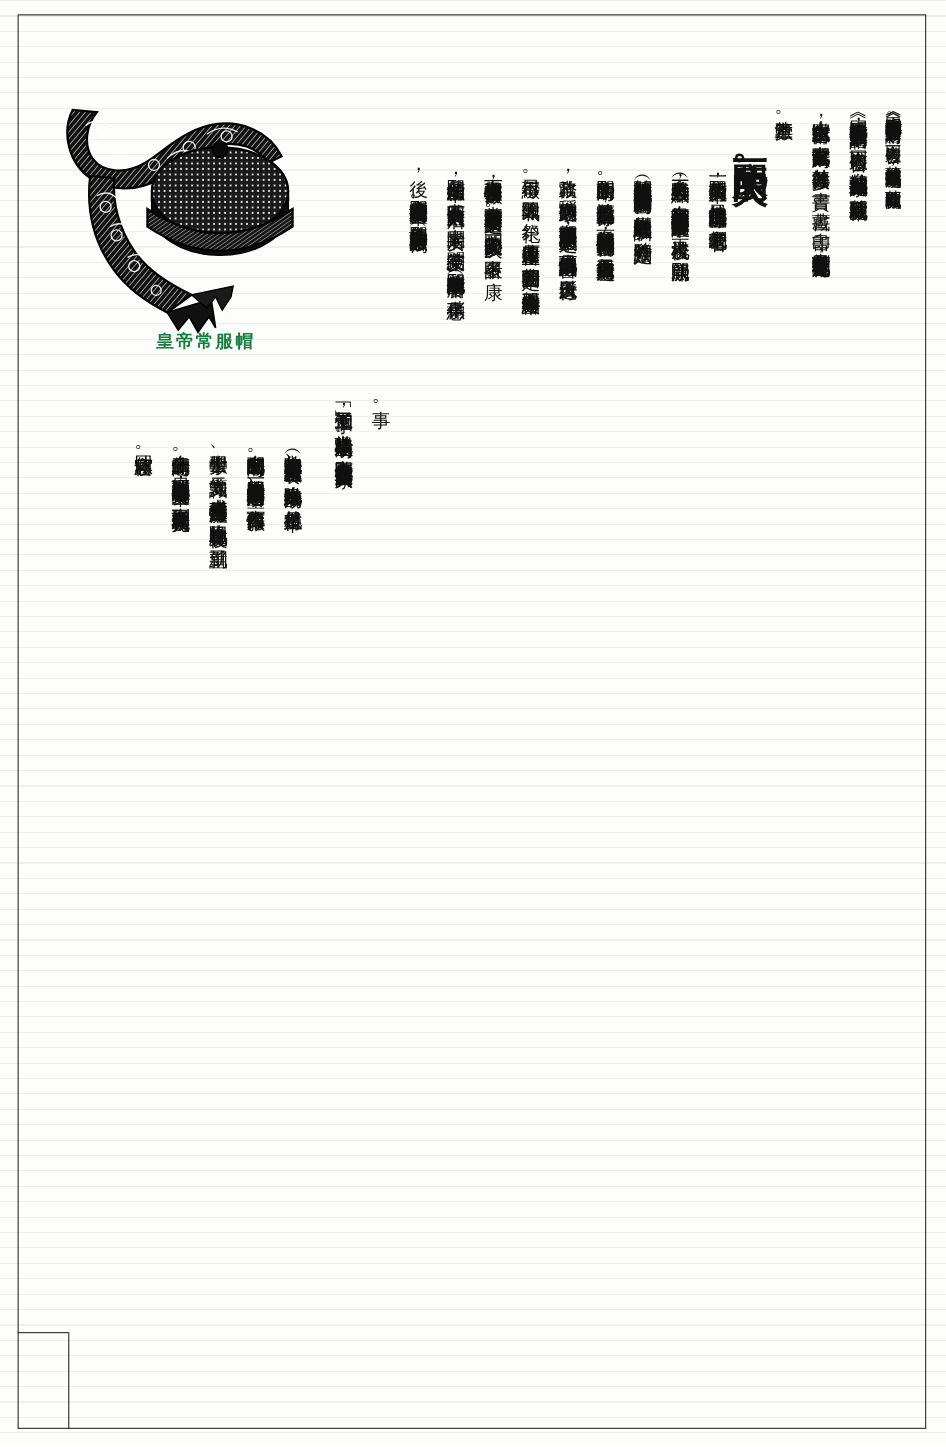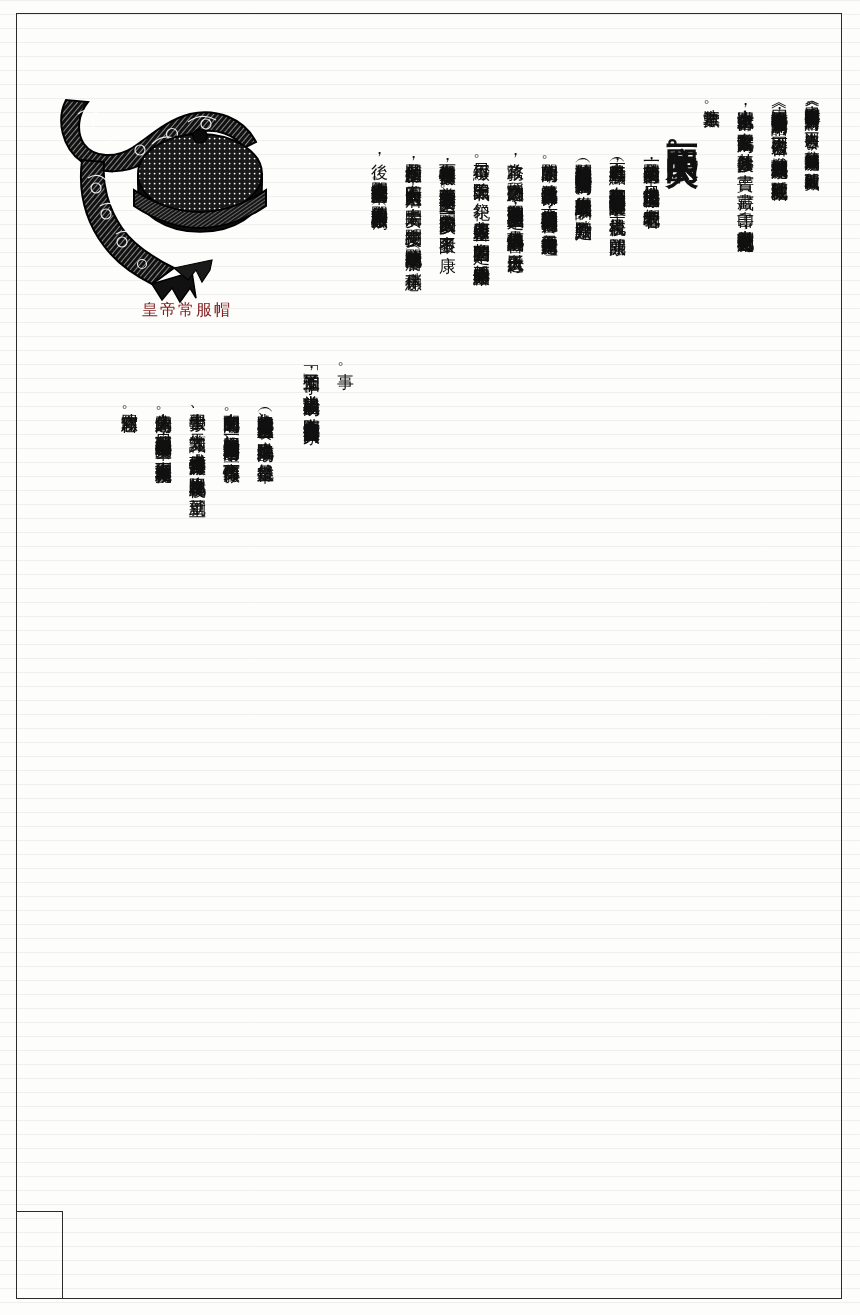--- a/index.html
+++ b/index.html
@@ -114,22 +114,22 @@
     width: 258px;
     height: 250px;
   }
   #caption {
     position: absolute;
     left: 112px;
     top: 300px;
     width: 150px;
     text-align: center;
     font-size: 16px;
-    font-weight: normal;
-    color: #7f1d1d;
+    font-weight: bold;
+    color: #15803d;
     letter-spacing: 2px;
   }
 </style>
 </head>
 <body>
 
 <div id="page">
 
   <div id="scan-texture"></div>
 

